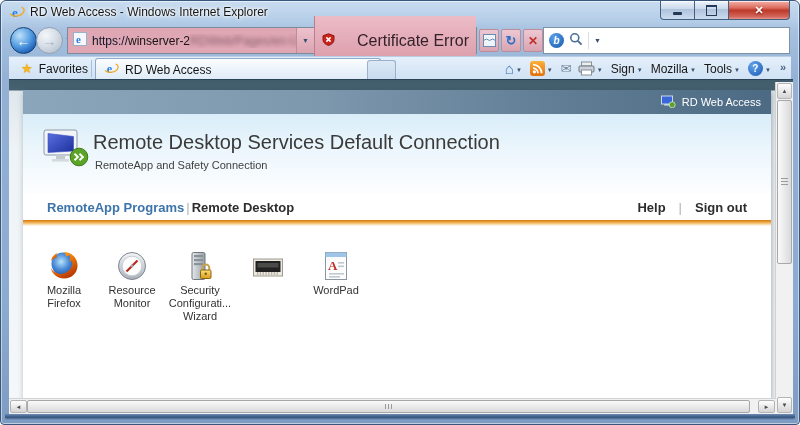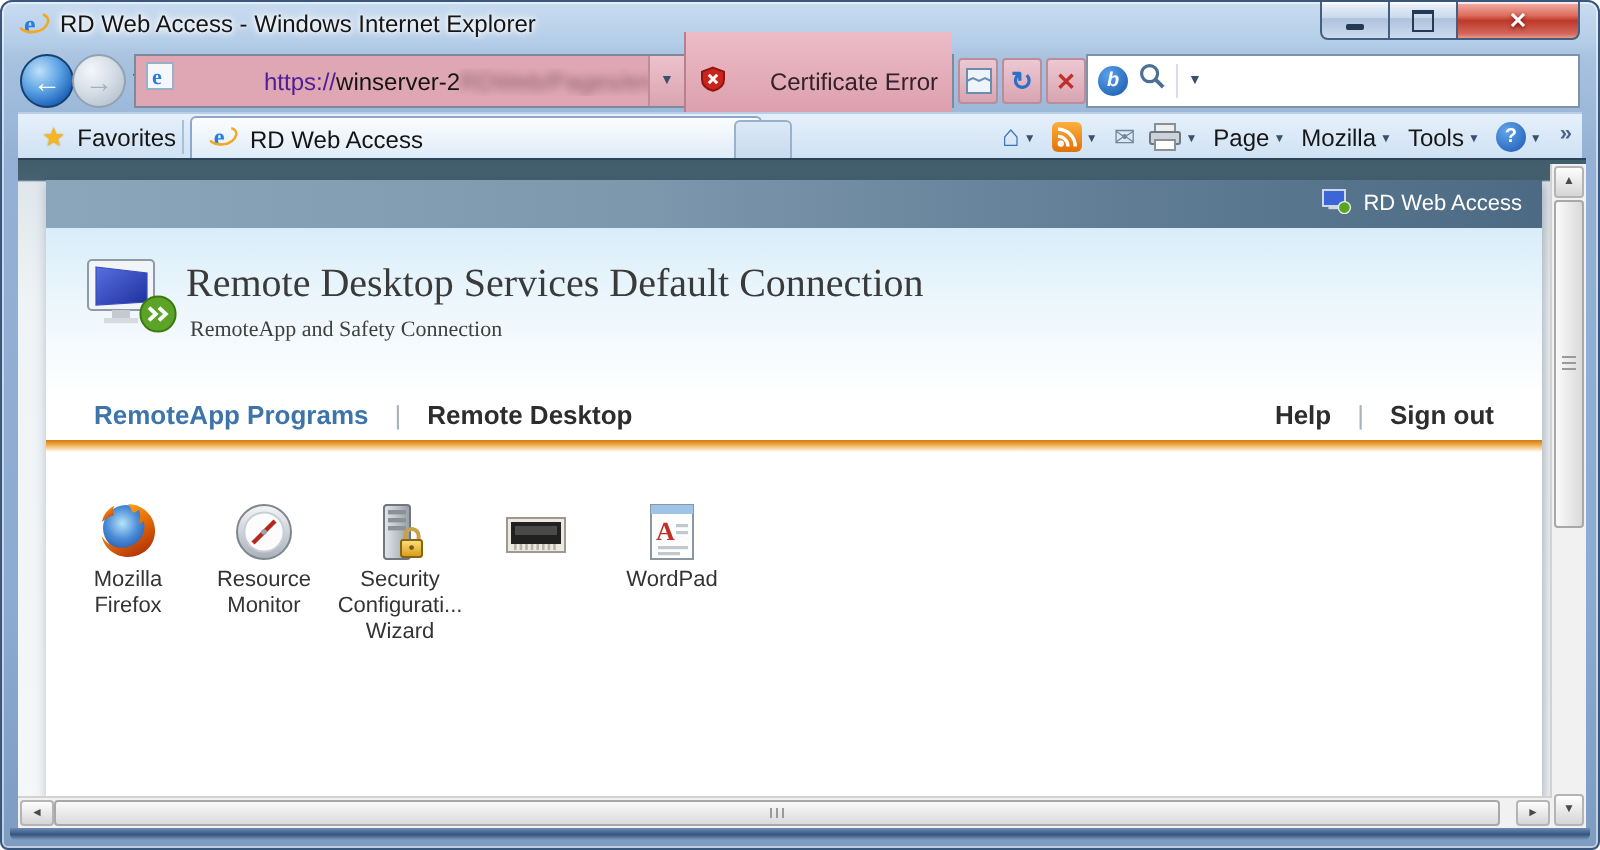--- a/index.html
+++ b/index.html
@@ -31,27 +31,27 @@
   .navcirc{position:absolute;width:25px;height:25px;border-radius:50%;display:flex;align-items:center;justify-content:center;}
   .back{left:1px;top:2px;background:radial-gradient(circle at 35% 30%,#bfe0fa 0%,#5ea4e4 42%,#1c60b8 78%,#0c4088 100%);
         border:1px solid #16416e;color:#fff;font-size:14px;font-weight:bold;}
   .fwd{left:27px;top:2px;background:radial-gradient(circle at 35% 30%,#f4f7fa 0%,#d2dbe4 50%,#aab6c4 100%);
         border:1px solid #93a1b1;color:#a4b0bd;font-size:14px;font-weight:bold;}
   .nav-chevron{position:absolute;left:56px;top:11px;font-size:7px;color:#3a5070;}
   .addr{position:absolute;left:58px;top:2px;width:408px;height:25px;background:#dfa6b3;border:1px solid #7c8a99;
         display:flex;align-items:center;}
   .addr .fav16{margin:0 4px 0 4px;flex:0 0 auto;}
   .urltext{flex:1 1 auto;font-size:12px;white-space:nowrap;overflow:hidden;}
-  .url-scheme{color:#4c1d95;margin-left:40px;}
+  .url-scheme{color:#0f172a;}
   .url-host{color:#141414;}
   .url-blur{color:#7c5260;filter:blur(2px);opacity:.85;}
   .addr-drop{flex:0 0 auto;width:17px;height:100%;border-left:1px solid #c08a98;display:flex;align-items:center;justify-content:center;
         font-size:7px;color:#3a5070;background:linear-gradient(#ecc2cc,#dba4b1);}
   .certzone{flex:0 0 auto;display:flex;align-items:center;gap:22px;padding:12px 7px;height:100%;
-        background:linear-gradient(#ecbcc6,#d99aa8);border-left:1px solid #b87f8e;font-size:12px;color:#33222a;}
+        background:linear-gradient(#ecbcc6,#d99aa8);border-left:1px solid #b87f8e;font-size:16px;color:#33222a;}
   .abtns{position:absolute;left:470px;top:4px;display:flex;gap:2px;}
   .abtn{width:18px;height:21px;display:flex;align-items:center;justify-content:center;border:1px solid #bb8d9b;border-radius:2px;
         background:linear-gradient(#ecc8d2,#d9a4b2);}
   .refresh-g{color:#2a70c8;font-size:13px;font-weight:bold;}
   .stop-g{color:#c03028;font-size:12px;font-weight:bold;}
   .search{position:absolute;left:534px;top:2px;right:1px;height:25px;background:#fff;border:1px solid #7f93a8;
         display:flex;align-items:center;gap:5px;padding:0 5px;}
   .bing-logo{width:15px;height:15px;border-radius:50%;background:radial-gradient(circle at 35% 30%,#5aa0ec,#1458a8);
         color:#fff;font-size:10px;font-weight:bold;font-style:italic;display:flex;align-items:center;justify-content:center;}
   .search-text{flex:1;font-size:12px;font-style:italic;color:#8a9099;}
@@ -76,26 +76,26 @@
   .help-circ{width:15px;height:15px;border-radius:50%;background:radial-gradient(circle at 35% 30%,#62a4ec,#1a58b0);
         color:#fff;font-size:10px;font-weight:bold;display:flex;align-items:center;justify-content:center;}
   .ovf{color:#4a6488;font-size:11px;font-weight:bold;margin:-4px 2px 0 2px;}
 
   
   .viewport{position:absolute;left:8px;top:78px;width:784px;height:334px;border-top:1px solid #2c4458;
         background:linear-gradient(180deg,#415c6a 0,#46616f 10px,#dfe7ec 11px,#eef3f6 70px,#f5f8fa 100%);}
   .content{position:absolute;left:14px;top:10px;width:748px;height:310px;background:#fff;box-shadow:1px 2px 6px rgba(20,40,60,.35);}
   .steelbar{height:24px;background:linear-gradient(90deg,#8ba5ba 0%,#7d97ad 40%,#607d95 72%,#4d6a84 100%);
         display:flex;align-items:center;justify-content:flex-end;gap:6px;padding:0 10px;color:#fff;font-size:11px;}
-  .header{height:80px;position:relative;background:linear-gradient(180deg,#d9edf9 0%,#ecf6fc 45%,#fdfeff 100%);font-family:Liberation Serif, serif;}
+  .header{height:80px;position:relative;background:linear-gradient(180deg,#d9edf9 0%,#ecf6fc 45%,#fdfeff 100%);}
   .hdr-ico{position:absolute;left:20px;top:13px;}
   .hdr-title{position:absolute;left:70px;top:17px;font-size:20px;color:#3a3a3a;white-space:nowrap;}
   .hdr-sub{position:absolute;left:72px;top:45px;font-size:11px;color:#3f3f3f;}
   .pagenav{height:26px;position:relative;font-size:13px;font-weight:bold;}
-  .pn-left{position:absolute;left:24px;top:6px;display:flex;gap:13px;align-items:center;}
+  .pn-left{position:absolute;left:24px;top:6px;display:flex;gap:2px;align-items:center;}
   .pn-right{position:absolute;right:24px;top:6px;display:flex;gap:13px;align-items:center;justify-content:flex-end;}
   .pn-div{color:#a8b2ba;font-weight:normal;}
   .pn-link-active{color:#3d74aa;cursor:pointer;}
   .pn-link{color:#2d2d2d;cursor:pointer;}
   .orangebar{height:6px;background:linear-gradient(180deg,#d1790f 0%,#eca43e 35%,#f8cf92 65%,#ffffff 100%);}
   .workarea{padding:22px 0 0 8px;display:flex;background:#fff;}
   .app{width:66px;margin-right:2px;display:flex;flex-direction:column;align-items:center;cursor:pointer;}
   .app .ic{height:33px;display:flex;align-items:flex-end;justify-content:center;margin-bottom:3px;}
   .app .lbl{width:74px;margin:0 -4px;font-size:11px;line-height:13px;color:#333;text-align:center;white-space:pre-line;}
 
@@ -248,21 +248,21 @@
       </span>
       <span class="grp">
         <svg width="17" height="15" viewBox="0 0 17 15">
           <rect x="3.5" y="1" width="10" height="4" fill="#eceef0" stroke="#8a9098"></rect>
           <rect x="1" y="5" width="15" height="6" rx="1" fill="#ccd2d8" stroke="#6e7880"></rect>
           <rect x="3.5" y="9" width="10" height="5" fill="#fff" stroke="#8a9098"></rect>
         </svg>
         <span class="chev">▼</span>
       </span>
       <span class="grp">
-        <span>Page</span>
+        <span>Sign</span>
         <span class="chev">▼</span>
       </span>
       <span class="grp">
         <span>Mozilla</span>
         <span class="chev">▼</span>
       </span>
       <span class="grp">
         <span>Tools</span>
         <span class="chev">▼</span>
       </span>

